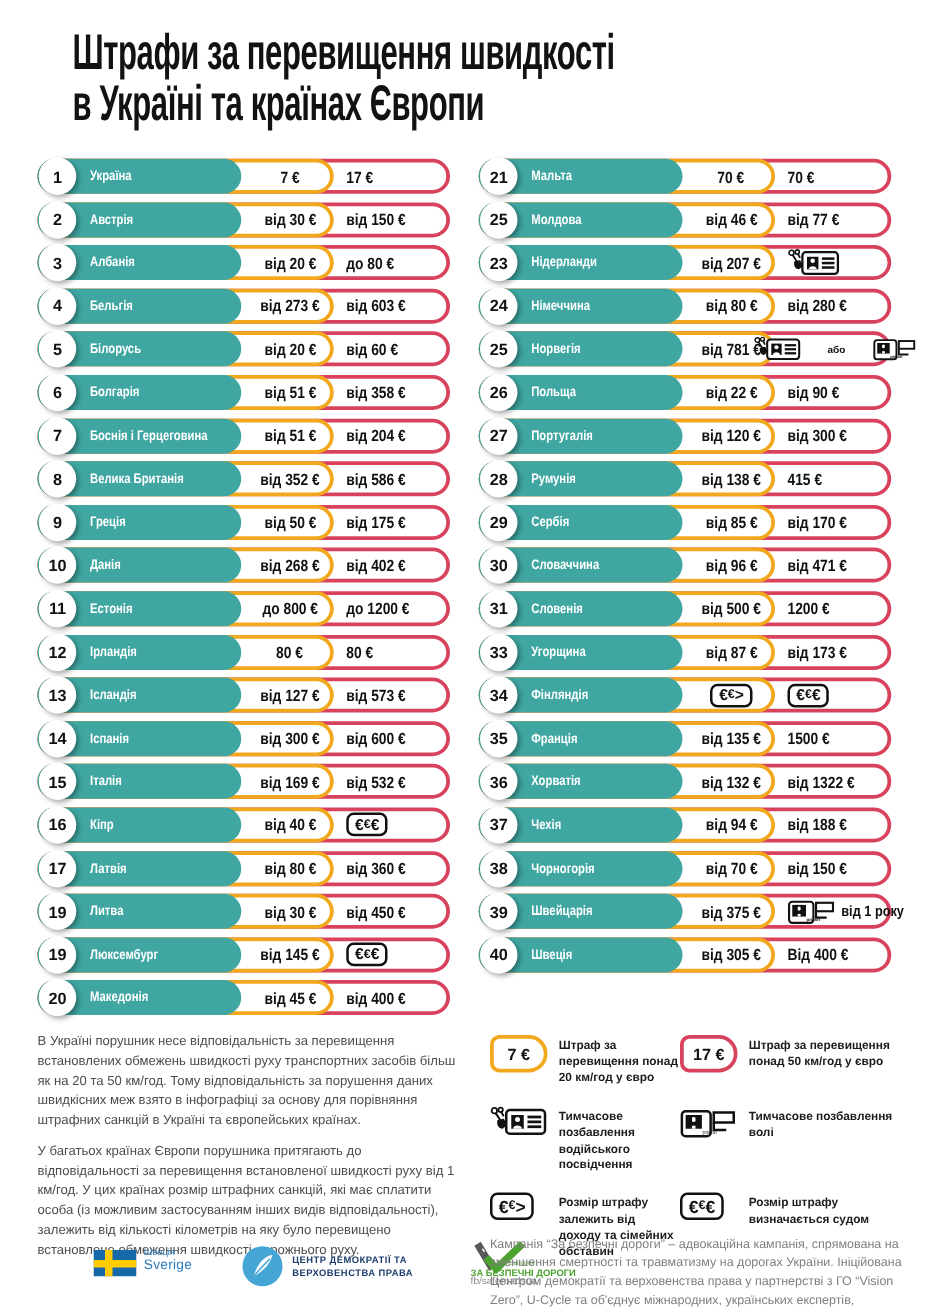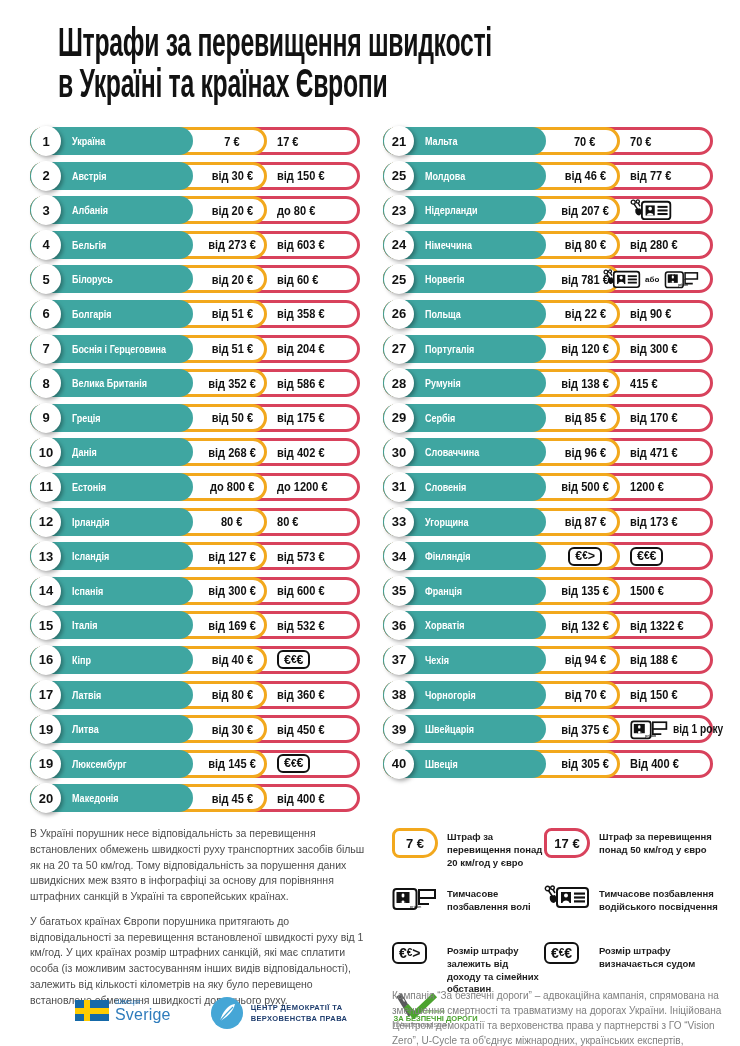--- a/index.html
+++ b/index.html
@@ -27,21 +27,21 @@
          font-size:13px; font-weight:bold; color:#111; z-index:5; }
   .country { position:absolute; left:42px; top:0; height:28px; display:flex; align-items:center;
              color:#fff; font-weight:bold; font-size:11px; z-index:4; }
   .cond { transform:scaleX(.82); transform-origin:left center; white-space:nowrap; }
   .val { position:absolute; top:0; height:28px; display:flex; align-items:center; z-index:4;
          font-weight:bold; font-size:13px; color:#111; white-space:nowrap; }
   .v1 { left:163px; width:78px; justify-content:center; }
   .v1 .cond { transform:scaleX(.85); transform-origin:center; }
   .v2 { left:247px; right:4px; justify-content:flex-start; }
   .v2 .cond { transform:scaleX(.85); }
-  .v2.wide { left:220px; right:2px; gap:3px; }
+  .v2.wide { left:220px; right:2px; gap:20px; }
   .v2.wide svg { width:38px; height:20px; }
   .val svg { display:block; height:22px; width:auto; }
   .icon-wrap { display:flex; align-items:center; }
   .or { font-size:8px; font-weight:bold; margin:0 1px; }
   .suffix { font-size:12px; font-weight:bold; margin-left:4px; transform:scaleX(.85); transform-origin:left center; }
 
   .euro-badge { display:inline-flex; align-items:center; justify-content:center; border:2.2px solid #111;
                 border-radius:6px; height:19px; padding:0 5px; font-weight:bold; font-size:12.5px;
                 background:#fff; letter-spacing:-0.5px; line-height:1; }
   .euro-badge .mid { font-size:10px; margin:0 .5px; }
@@ -63,21 +63,21 @@
   .lgd-badge.b50 { border:3px solid var(--red); }
   .lg-icon .euro-badge { height:22px; font-size:14px; }
 
   
   .footer-logos { position:absolute; left:75px; top:997px; display:flex; align-items:flex-start; }
   .lg-sweden { display:flex; gap:6px; align-items:flex-start; }
   .flag { width:34px; height:21px; position:relative; background:#1569A8; margin-top:3px; }
   .flag .vbar { position:absolute; left:9px; top:0; width:6px; height:21px; background:#FECC00; }
   .flag .hbar { position:absolute; left:0; top:7.5px; width:34px; height:6px; background:#FECC00; }
   .sw-small { font-size:7.5px; color:#2F7CBC; }
-  .sw-big { font-size:16px; color:#2F7CBC; letter-spacing:.2px; }
+  .sw-big { font-size:11px; color:#2F7CBC; letter-spacing:.2px; }
   .lg-cdvp { display:flex; gap:8px; margin-left:40px; align-items:center; }
   .cdvp-circle { width:32px; height:32px; border-radius:50%; background:#45A6D6; display:flex; align-items:center; justify-content:center; }
   .cdvp-text { font-size:7.5px; font-weight:bold; color:#1E3D6E; line-height:1.5; letter-spacing:.4px; }
   .lg-roads { margin-left:44px; position:relative; width:86px; height:44px; }
   .rd-check { position:absolute; left:4px; top:-4px; }
   .rd-small { position:absolute; left:30px; top:11px; font-size:5.5px; color:#6FB04C; }
   .rd-big { position:absolute; left:2px; top:17px; font-size:7.5px; font-weight:bold; color:#4CA32F; white-space:nowrap; }
   .rd-fb { position:absolute; left:2px; top:23px; font-size:8px; color:#8a8a8a; }
 
   .footnotes { position:absolute; left:392px; top:988px; width:332px; }
@@ -802,52 +802,52 @@
 
   <div class="lg-item">
     <div class="lg-icon">
           <div class="lgd-badge b50">17 €</div>
         </div>
     <div class="lg-label">Штраф за перевищення понад 50 км/год у євро</div>
   </div>
 
   <div class="lg-item">
     <div class="lg-icon">
-          <svg viewBox="0 0 46 26" width="46" height="26">
-            <rect x="1.5" y="4" width="23" height="20" rx="3" fill="#fff" stroke="#111" stroke-width="2"></rect>
-            <rect x="4.5" y="7" width="13" height="11" fill="#111"></rect>
-            <circle cx="11" cy="10.5" r="2" fill="#fff"></circle>
-            <path d="M8 18 C8 14.5 14 14.5 14 18 Z" fill="#fff"></path>
-            <rect x="8.2" y="7" width="1.4" height="11" fill="#111"></rect>
-            <rect x="12.4" y="7" width="1.4" height="11" fill="#111"></rect>
-            <text x="18" y="22.5" font-size="4.2" fill="#111" font-family="Liberation Sans, sans-serif">prison</text>
-            <rect x="27" y="5" width="16" height="8" fill="#fff" stroke="#111" stroke-width="2"></rect>
-            <path d="M27 13 v6 h10" fill="none" stroke="#111" stroke-width="2"></path>
-          </svg>
-        </div>
-    <div class="lg-label">Тимчасове позбавлення волі</div>
-  </div>
-
-  <div class="lg-item">
-    <div class="lg-icon">
           <svg viewBox="0 0 46 24" width="46" height="24">
             <circle cx="3.5" cy="3.5" r="2.2" fill="none" stroke="#111" stroke-width="1.4"></circle>
             <circle cx="8.5" cy="2.8" r="1.8" fill="none" stroke="#111" stroke-width="1.4"></circle>
             <path d="M4.5 5.5 L9.5 13 M9 4.5 L11 8" stroke="#111" stroke-width="1.6"></path>
             <path d="M6 11 C5 15 7 18 10 18 L14 15 L11 10 Z" fill="#111"></path>
             <rect x="13" y="3" width="31" height="19" rx="3" fill="#fff" stroke="#111" stroke-width="2"></rect>
             <rect x="17" y="7" width="10" height="11" fill="#111"></rect>
             <circle cx="22" cy="10.5" r="2" fill="#fff"></circle>
             <path d="M18.5 18 C18.5 14.5 25.5 14.5 25.5 18 Z" fill="#fff"></path>
             <rect x="30" y="7.5" width="11" height="2.2" fill="#111"></rect>
             <rect x="30" y="11.4" width="11" height="2.2" fill="#111"></rect>
             <rect x="30" y="15.3" width="11" height="2.2" fill="#111"></rect>
           </svg>
         </div>
     <div class="lg-label">Тимчасове позбавлення водійського посвідчення</div>
+  </div>
+
+  <div class="lg-item">
+    <div class="lg-icon">
+          <svg viewBox="0 0 46 26" width="46" height="26">
+            <rect x="1.5" y="4" width="23" height="20" rx="3" fill="#fff" stroke="#111" stroke-width="2"></rect>
+            <rect x="4.5" y="7" width="13" height="11" fill="#111"></rect>
+            <circle cx="11" cy="10.5" r="2" fill="#fff"></circle>
+            <path d="M8 18 C8 14.5 14 14.5 14 18 Z" fill="#fff"></path>
+            <rect x="8.2" y="7" width="1.4" height="11" fill="#111"></rect>
+            <rect x="12.4" y="7" width="1.4" height="11" fill="#111"></rect>
+            <text x="18" y="22.5" font-size="4.2" fill="#111" font-family="Liberation Sans, sans-serif">prison</text>
+            <rect x="27" y="5" width="16" height="8" fill="#fff" stroke="#111" stroke-width="2"></rect>
+            <path d="M27 13 v6 h10" fill="none" stroke="#111" stroke-width="2"></path>
+          </svg>
+        </div>
+    <div class="lg-label">Тимчасове позбавлення волі</div>
   </div>
 
   <div class="lg-item">
     <div class="lg-icon">
           <span class="euro-badge">€<span class="mid">€</span>&gt;</span>
         </div>
     <div class="lg-label">Розмір штрафу залежить від доходу та сімейних обставин</div>
   </div>
 
   <div class="lg-item">

